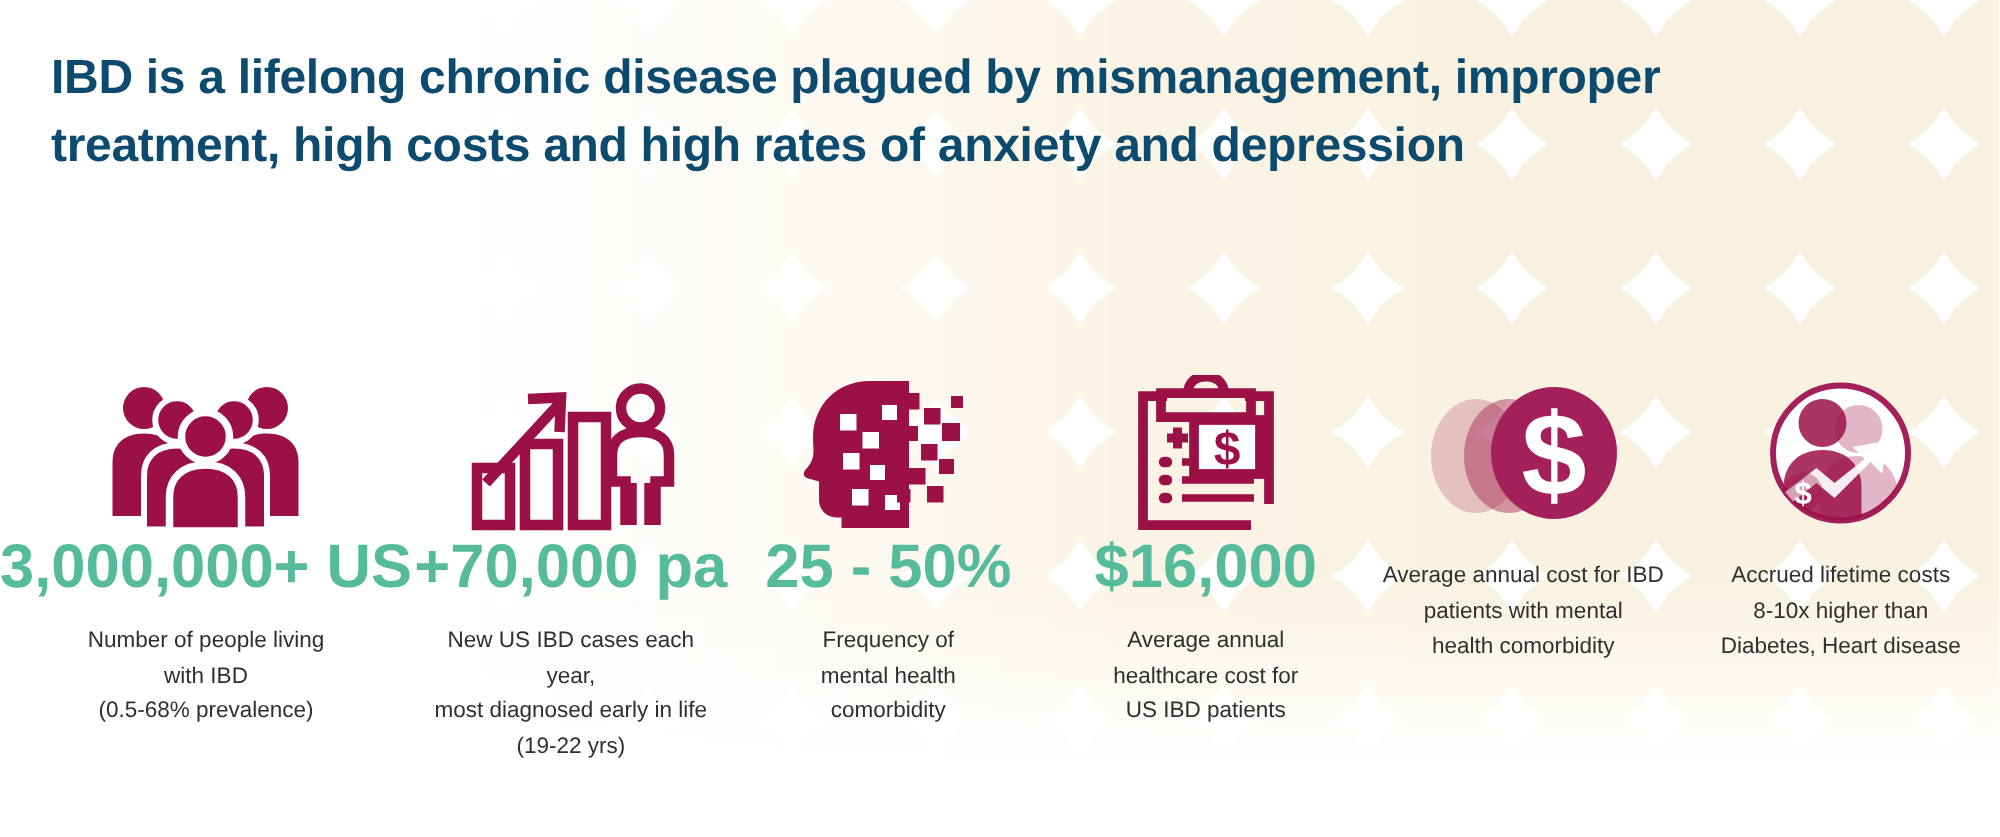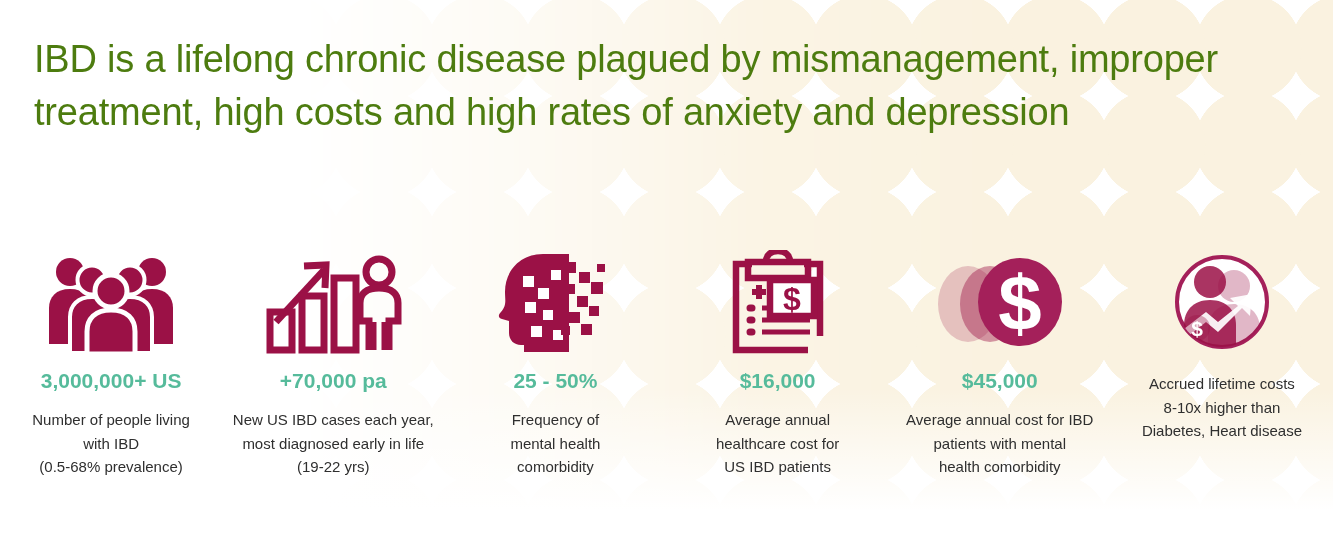--- a/index.html
+++ b/index.html
@@ -39,25 +39,25 @@
     background: linear-gradient(to bottom, rgba(255,255,255,0) 0%, #ffffff 72%);
     pointer-events: none;
   }
 
   
   #title {
     position: absolute;
     left: 34px;
     top: 8px;
     width: 1270px;
-    font-size: 38px;
-    font-weight: normal;
+    font-size: 32px;
+    font-weight: bold;
     line-height: 1.38;
     letter-spacing: -0.2px;
-    color: #4d7c0f;
+    color: #0c4a6e;
     white-space: pre-line;
   }
 
   
   #stats {
     position: absolute;
     left: 0;
     top: 248px;
     width: 1333px;
     display: flex;
@@ -71,22 +71,22 @@
     text-align: center;
   }
   .stat-icon {
     height: 108px;
     display: flex;
     align-items: center;
     justify-content: center;
   }
   .stat-icon svg { display: block; }
   .stat-value {
-    margin-top: 14px;
-    font-size: 21px;
+    margin-top: 0;
+    font-size: 41px;
     font-weight: bold;
     color: #56bb9b;
     line-height: 1.05;
     white-space: nowrap;
   }
   .stat-caption {
     margin-top: 16px;
     font-size: 15px;
     line-height: 1.58;
     color: #2f2f2f;
@@ -231,21 +231,20 @@
 
     <div class="stat">
       <div class="stat-icon">
         <svg width="152" height="104" viewBox="0 0 152 104" aria-hidden="true">
           <ellipse cx="44" cy="54" rx="30" ry="38" fill="#9b1146" opacity="0.22"></ellipse>
           <ellipse cx="66" cy="54" rx="30" ry="38" fill="#9b1146" opacity="0.42"></ellipse>
           <ellipse cx="96" cy="52" rx="42" ry="44" fill="#a4205a"></ellipse>
           <text x="96" y="80" text-anchor="middle" font-family="'Liberation Sans', sans-serif" font-size="78" font-weight="bold" fill="#ffffff">$</text>
         </svg>
       </div>
-      <div class="stat-value">$45,000</div>
       <div class="stat-caption">Average annual cost for IBD
 patients with mental
 health comorbidity</div>
     </div>
 
     <div class="stat">
       <div class="stat-icon">
         <svg width="112" height="104" viewBox="0 0 112 104" aria-hidden="true">
           <defs>
             <clipPath id="circClip">

